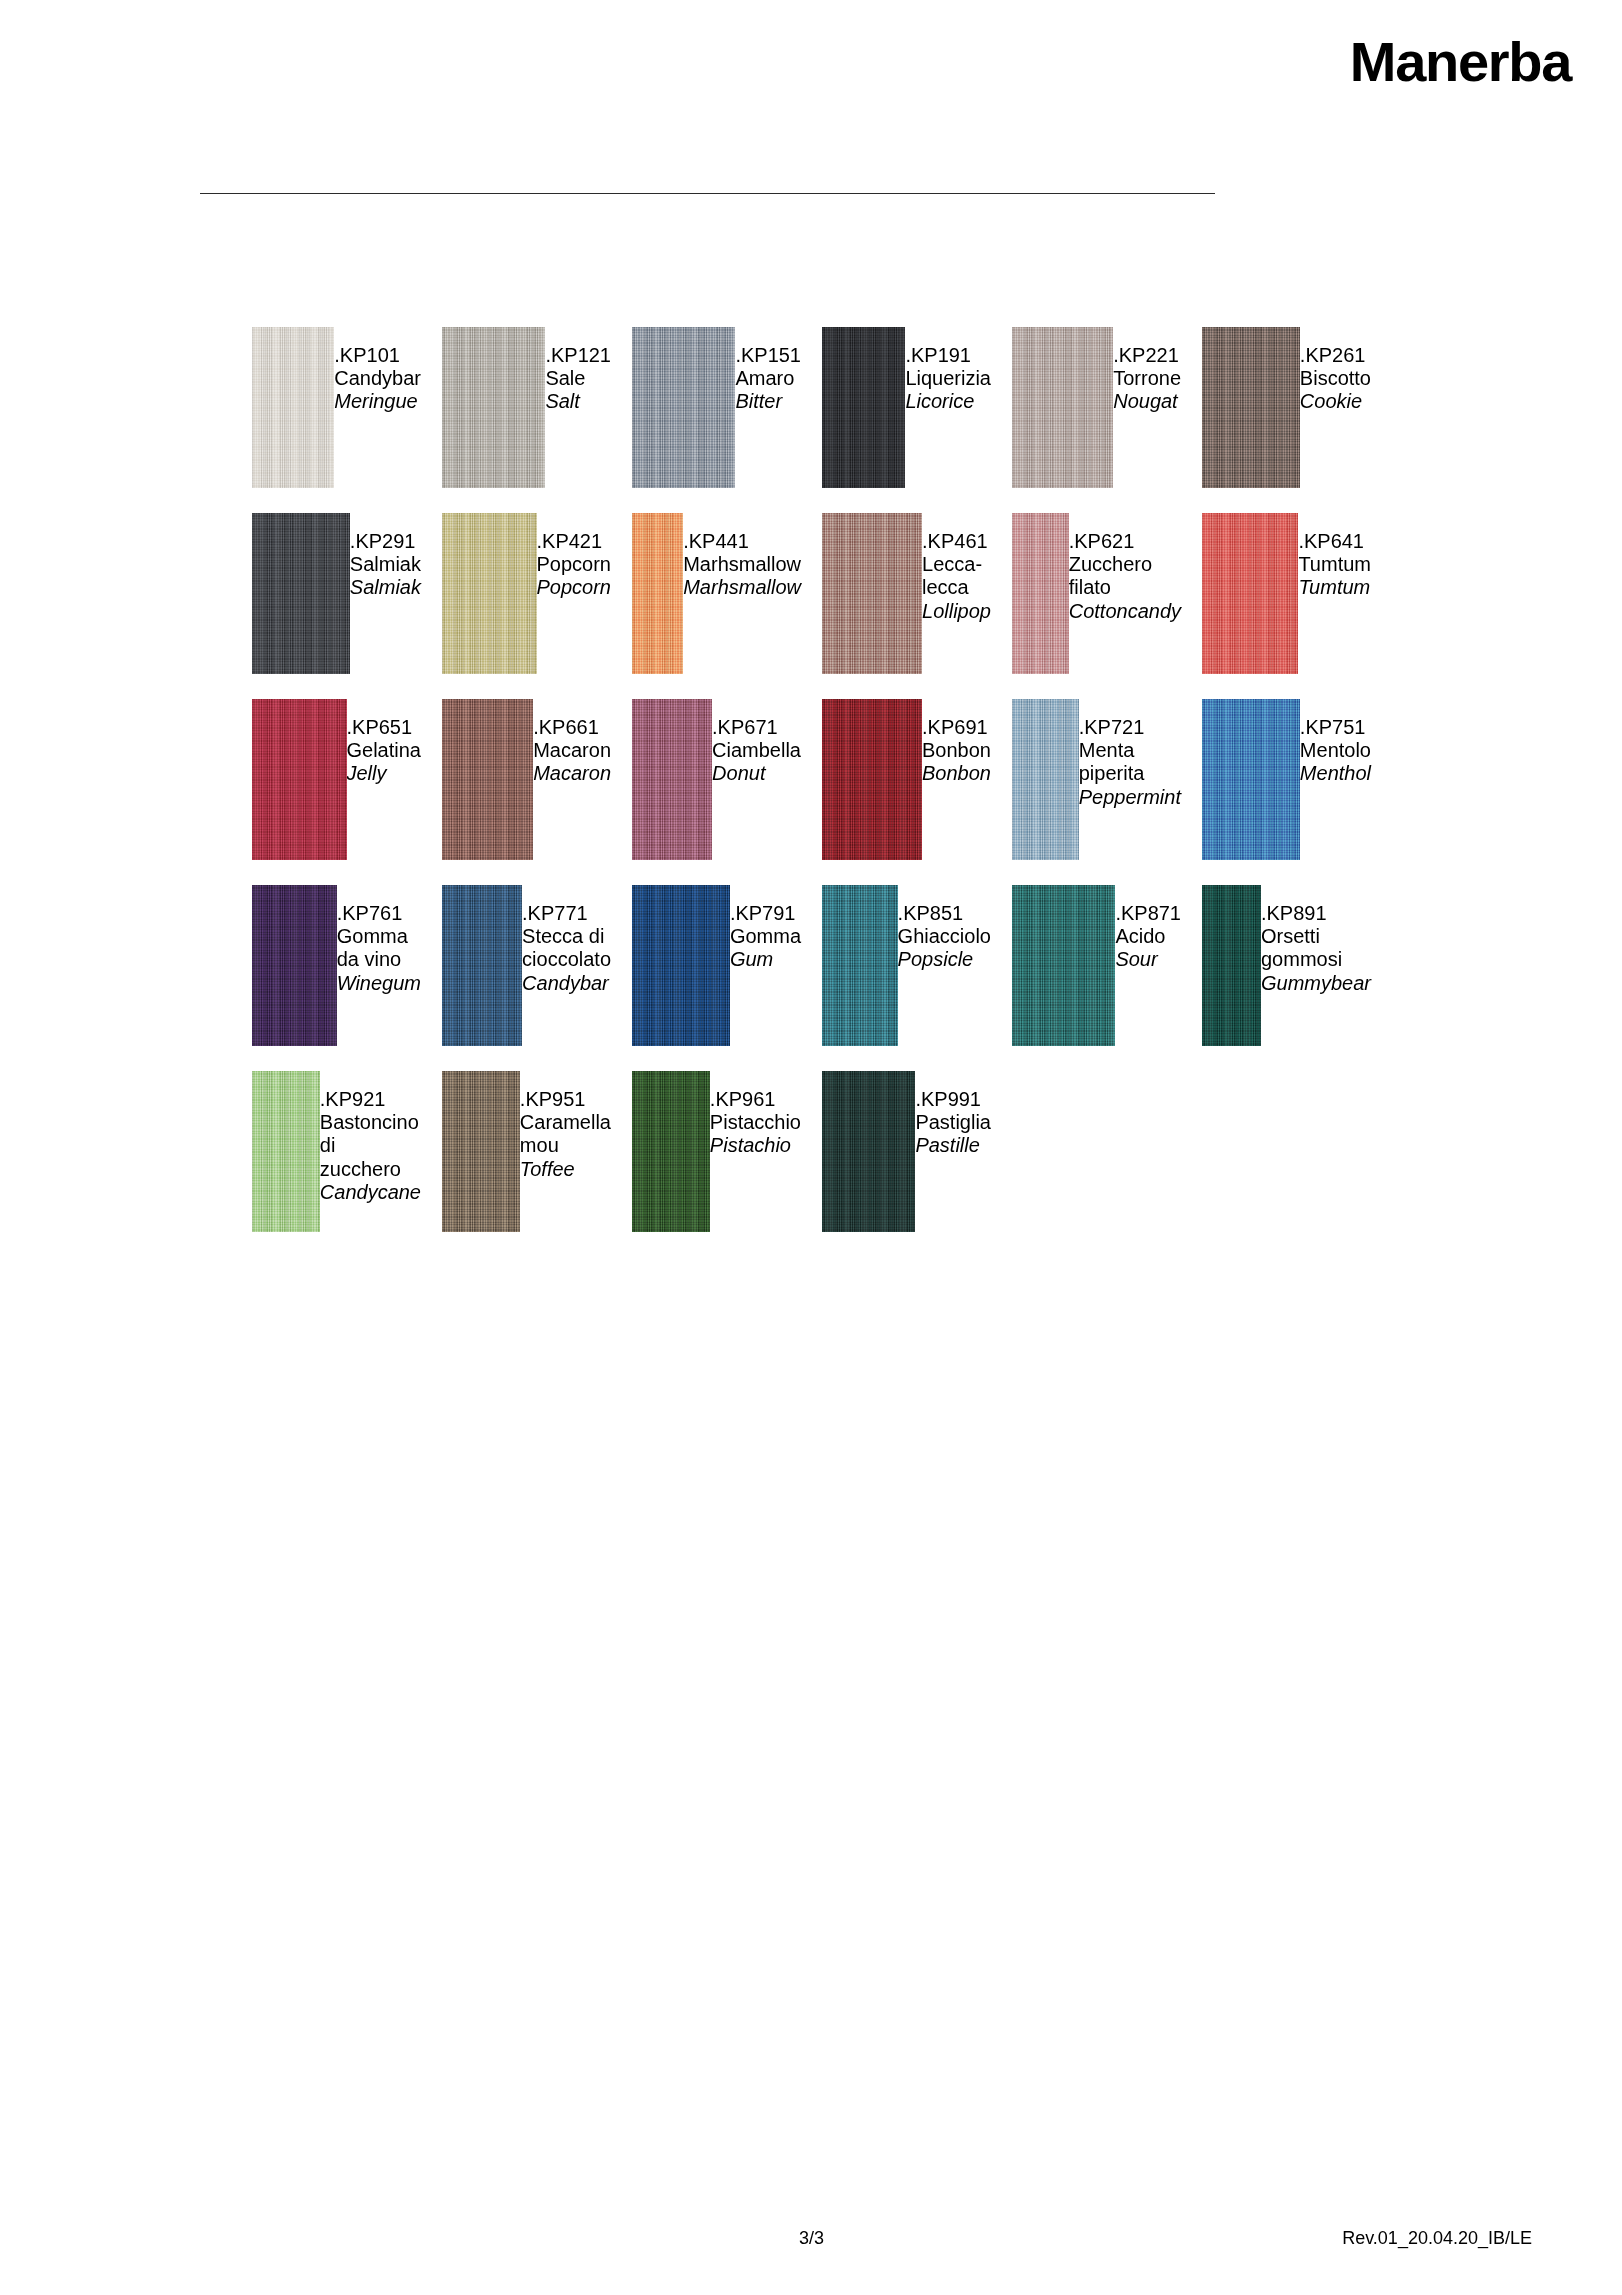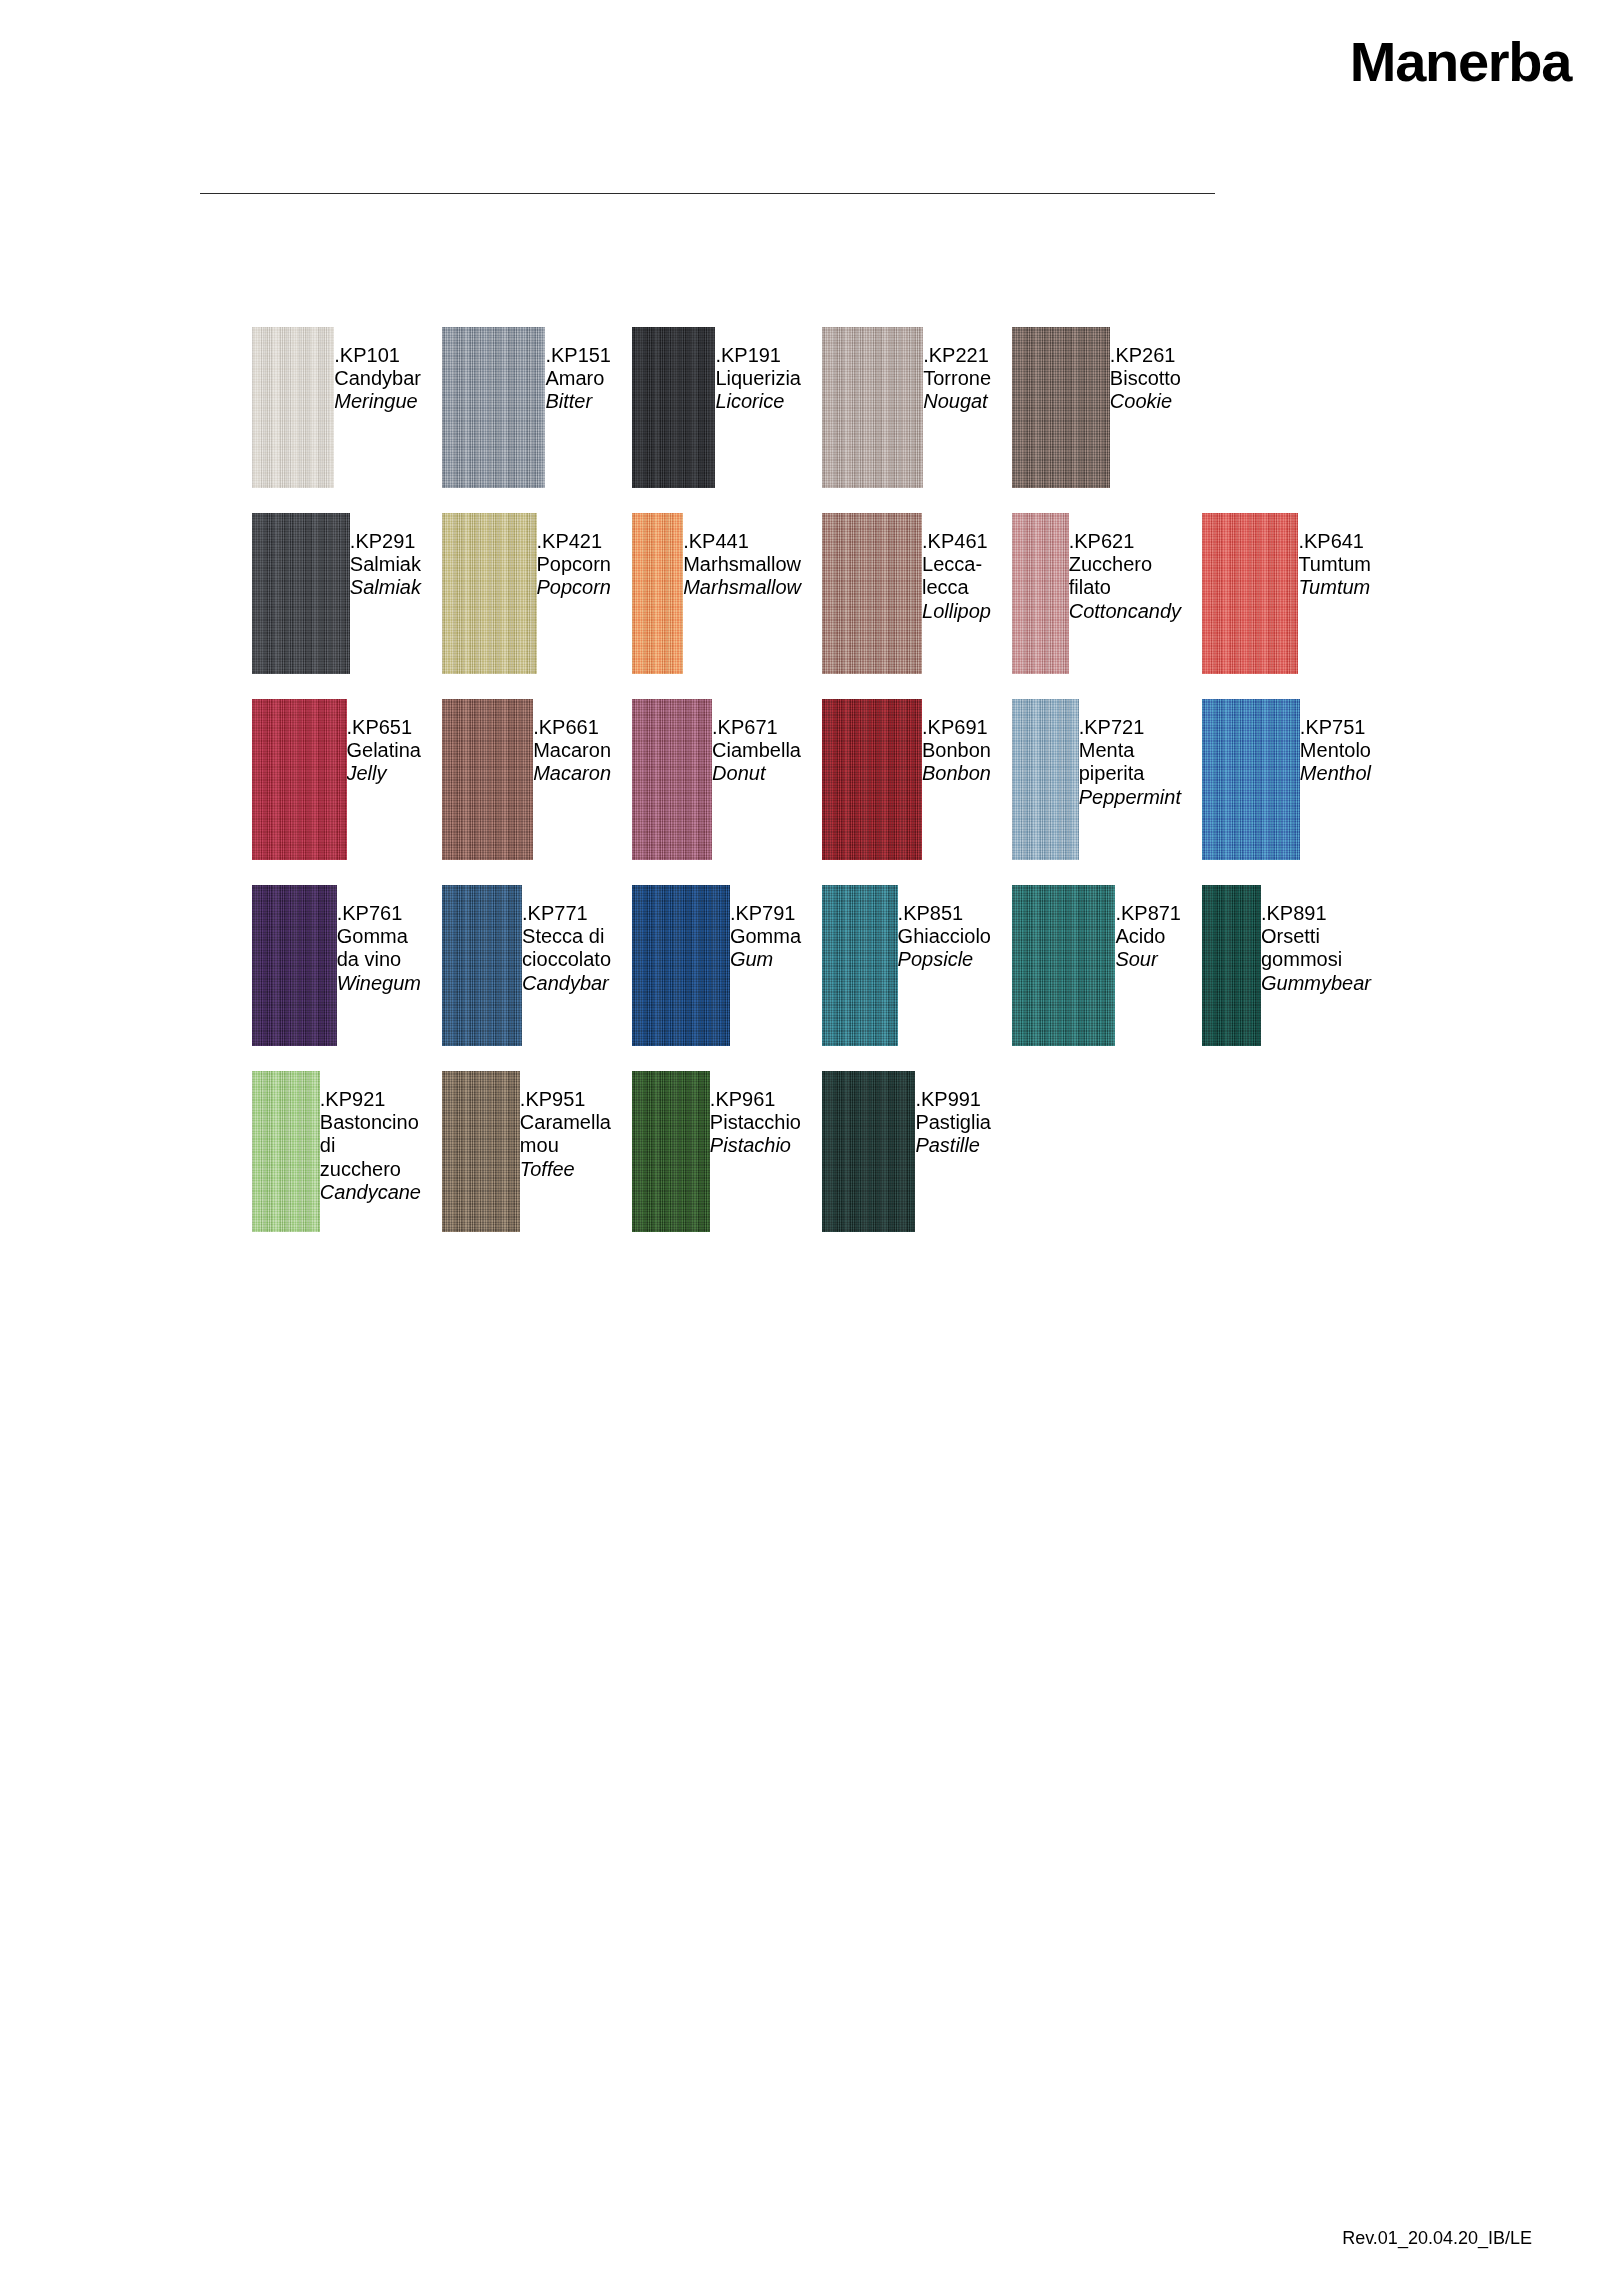--- a/index.html
+++ b/index.html
@@ -147,20 +147,28 @@
     <div class="grid-row">
       <div class="cell">
         <div class="swatch" style="background-color: rgb(222, 218, 211);"></div>
         <div class="labels">
           <div class="code">.KP101</div>
           <div class="name-it">Candybar</div>
           <div class="name-en">Meringue</div>
         </div>
       </div>
       <div class="cell">
+        <div class="swatch" style="background-color: rgb(182, 178, 171);"></div>
+        <div class="labels">
+          <div class="code">.KP121</div>
+          <div class="name-it">Sale</div>
+          <div class="name-en">Salt</div>
+        </div>
+      </div>
+      <div class="cell">
         <div class="swatch" style="background-color: rgb(143, 152, 163);"></div>
         <div class="labels">
           <div class="code">.KP151</div>
           <div class="name-it">Amaro</div>
           <div class="name-en">Bitter</div>
         </div>
       </div>
       <div class="cell">
         <div class="swatch" style="background-color: rgb(42, 44, 48);"></div>
         <div class="labels">
@@ -370,15 +378,16 @@
         <div class="labels">
           <div class="code">.KP991</div>
           <div class="name-it">Pastiglia</div>
           <div class="name-en">Pastille</div>
         </div>
       </div>
     </div>
   </div>
 
 <div class="footer">
+  <div class="footer-page">3/3</div>
   <div class="footer-rev">Rev.01_20.04.20_IB/LE</div>
 </div>
 
 
 </body></html>

